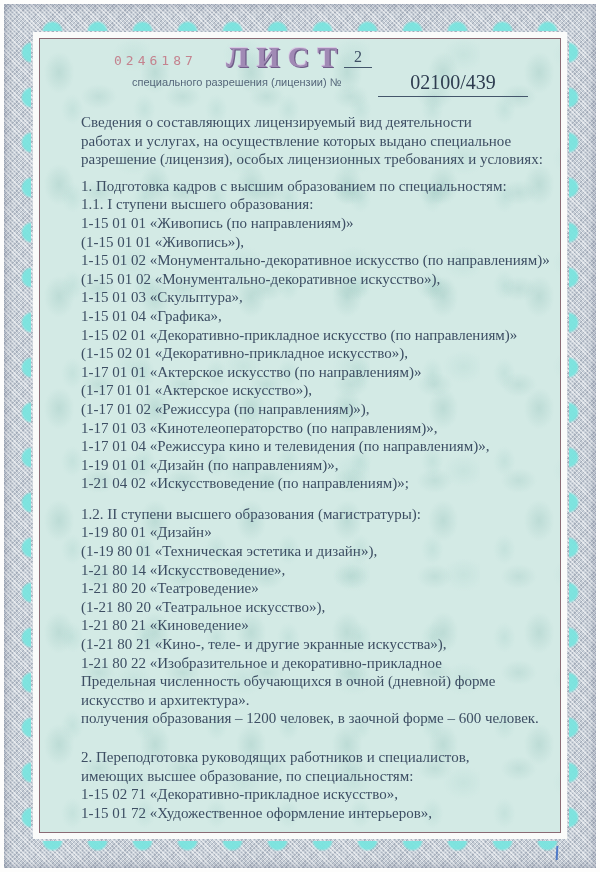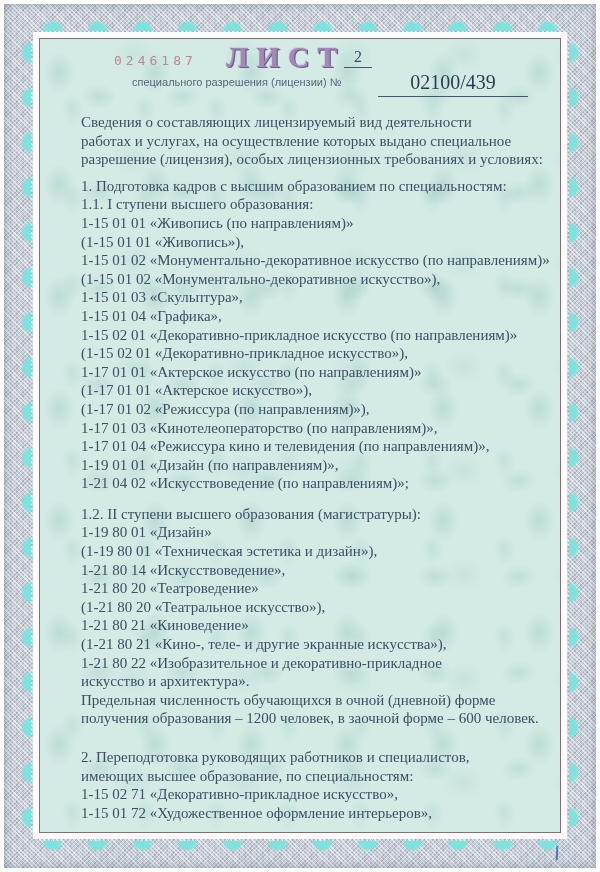--- a/index.html
+++ b/index.html
@@ -144,22 +144,22 @@
           <div class="block">
             <div class="lineWrap"><span class="line">1.2. II ступени высшего образования (магистратуры):</span></div>
             <div class="lineWrap"><span class="line">1-19 80 01 «Дизайн»</span></div>
             <div class="lineWrap"><span class="line">(1-19 80 01 «Техническая эстетика и дизайн»),</span></div>
             <div class="lineWrap"><span class="line">1-21 80 14 «Искусствоведение»,</span></div>
             <div class="lineWrap"><span class="line">1-21 80 20 «Театроведение»</span></div>
             <div class="lineWrap"><span class="line">(1-21 80 20 «Театральное искусство»),</span></div>
             <div class="lineWrap"><span class="line">1-21 80 21 «Киноведение»</span></div>
             <div class="lineWrap"><span class="line">(1-21 80 21 «Кино-, теле- и другие экранные искусства»),</span></div>
             <div class="lineWrap"><span class="line">1-21 80 22 «Изобразительное и декоративно-прикладное</span></div>
+            <div class="lineWrap"><span class="line">Предельная численность обучающихся в очной (дневной) форме</span></div>
             <div class="lineWrap"><span class="line">искусство и архитектура».</span></div>
-            <div class="lineWrap"><span class="line">Предельная численность обучающихся в очной (дневной) форме</span></div>
             <div class="lineWrap"><span class="line">получения образования – 1200 человек, в заочной форме – 600 человек.</span></div>
           </div>
           <div class="block">
             <div class="lineWrap"><span class="line">2. Переподготовка руководящих работников и специалистов,</span></div>
             <div class="lineWrap"><span class="line">имеющих высшее образование, по специальностям:</span></div>
             <div class="lineWrap"><span class="line">1-15 02 71 «Декоративно-прикладное искусство»,</span></div>
             <div class="lineWrap"><span class="line">1-15 01 72 «Художественное оформление интерьеров»,</span></div>
           </div>
         </div>
 

